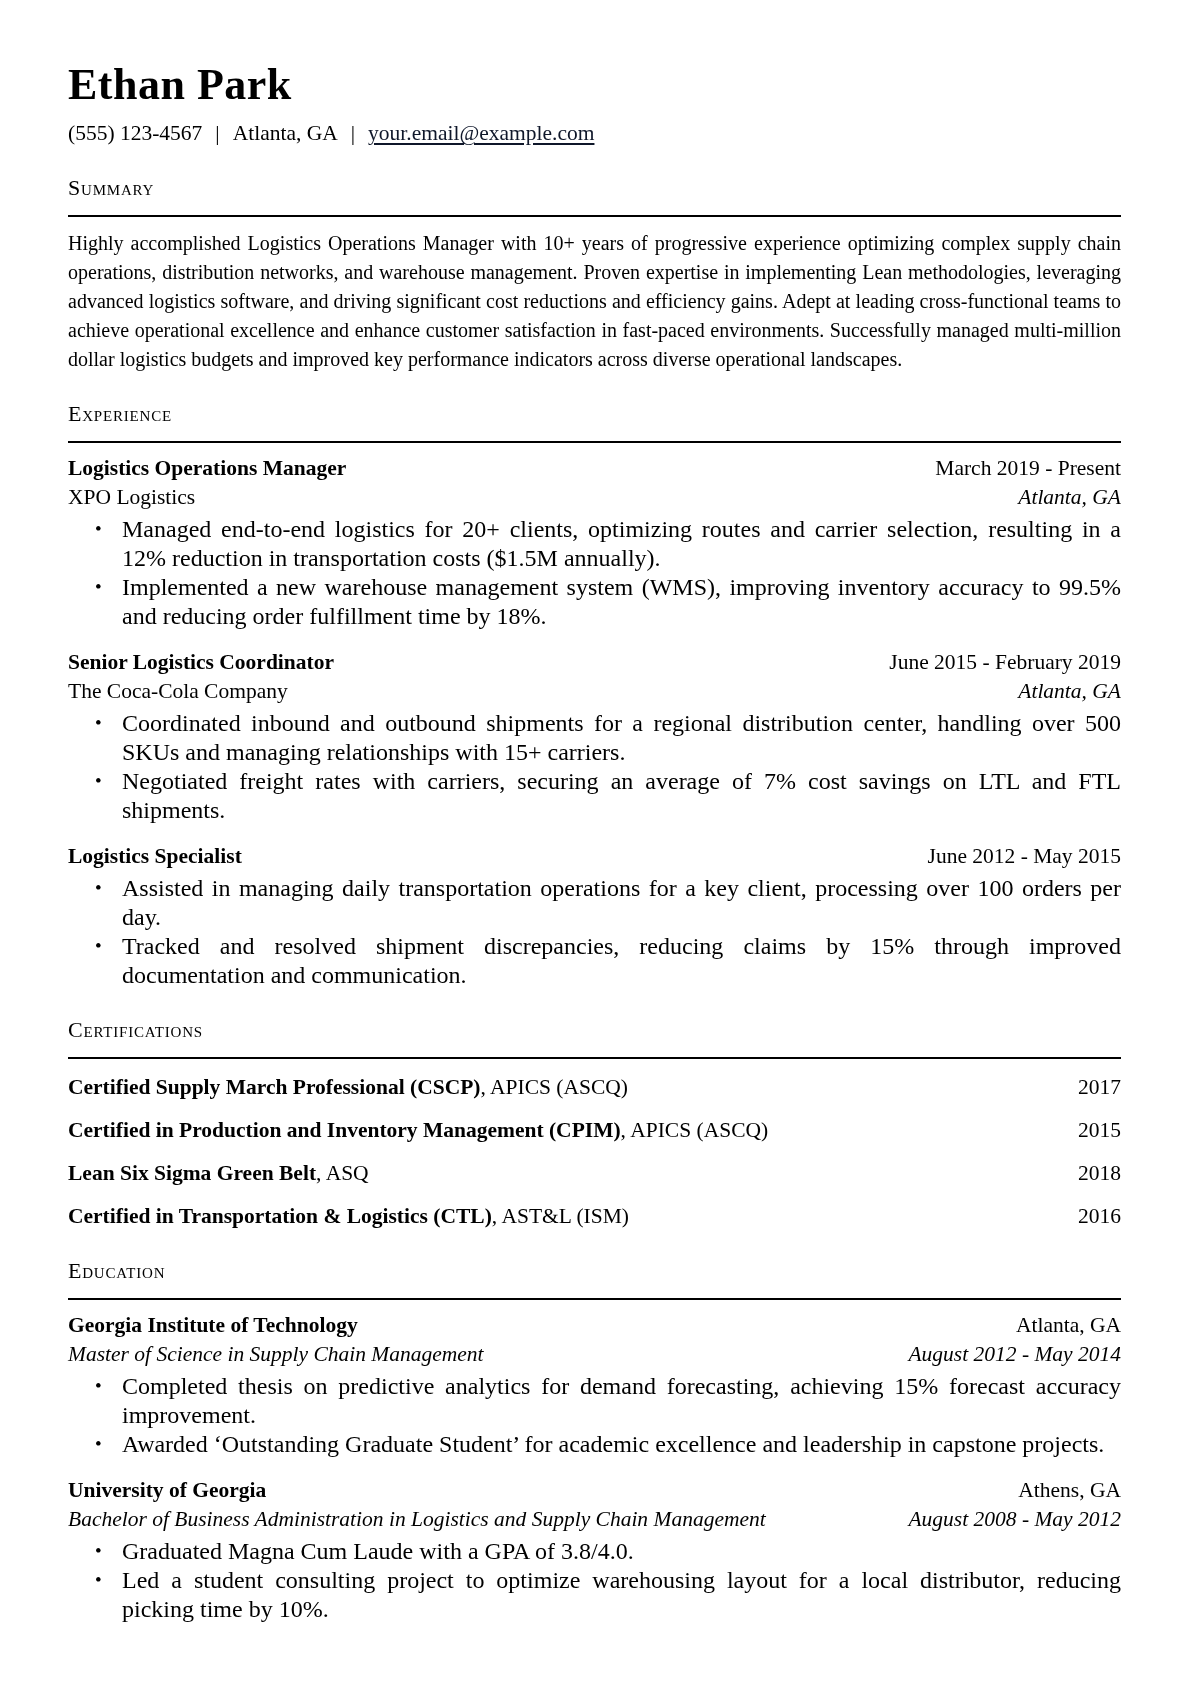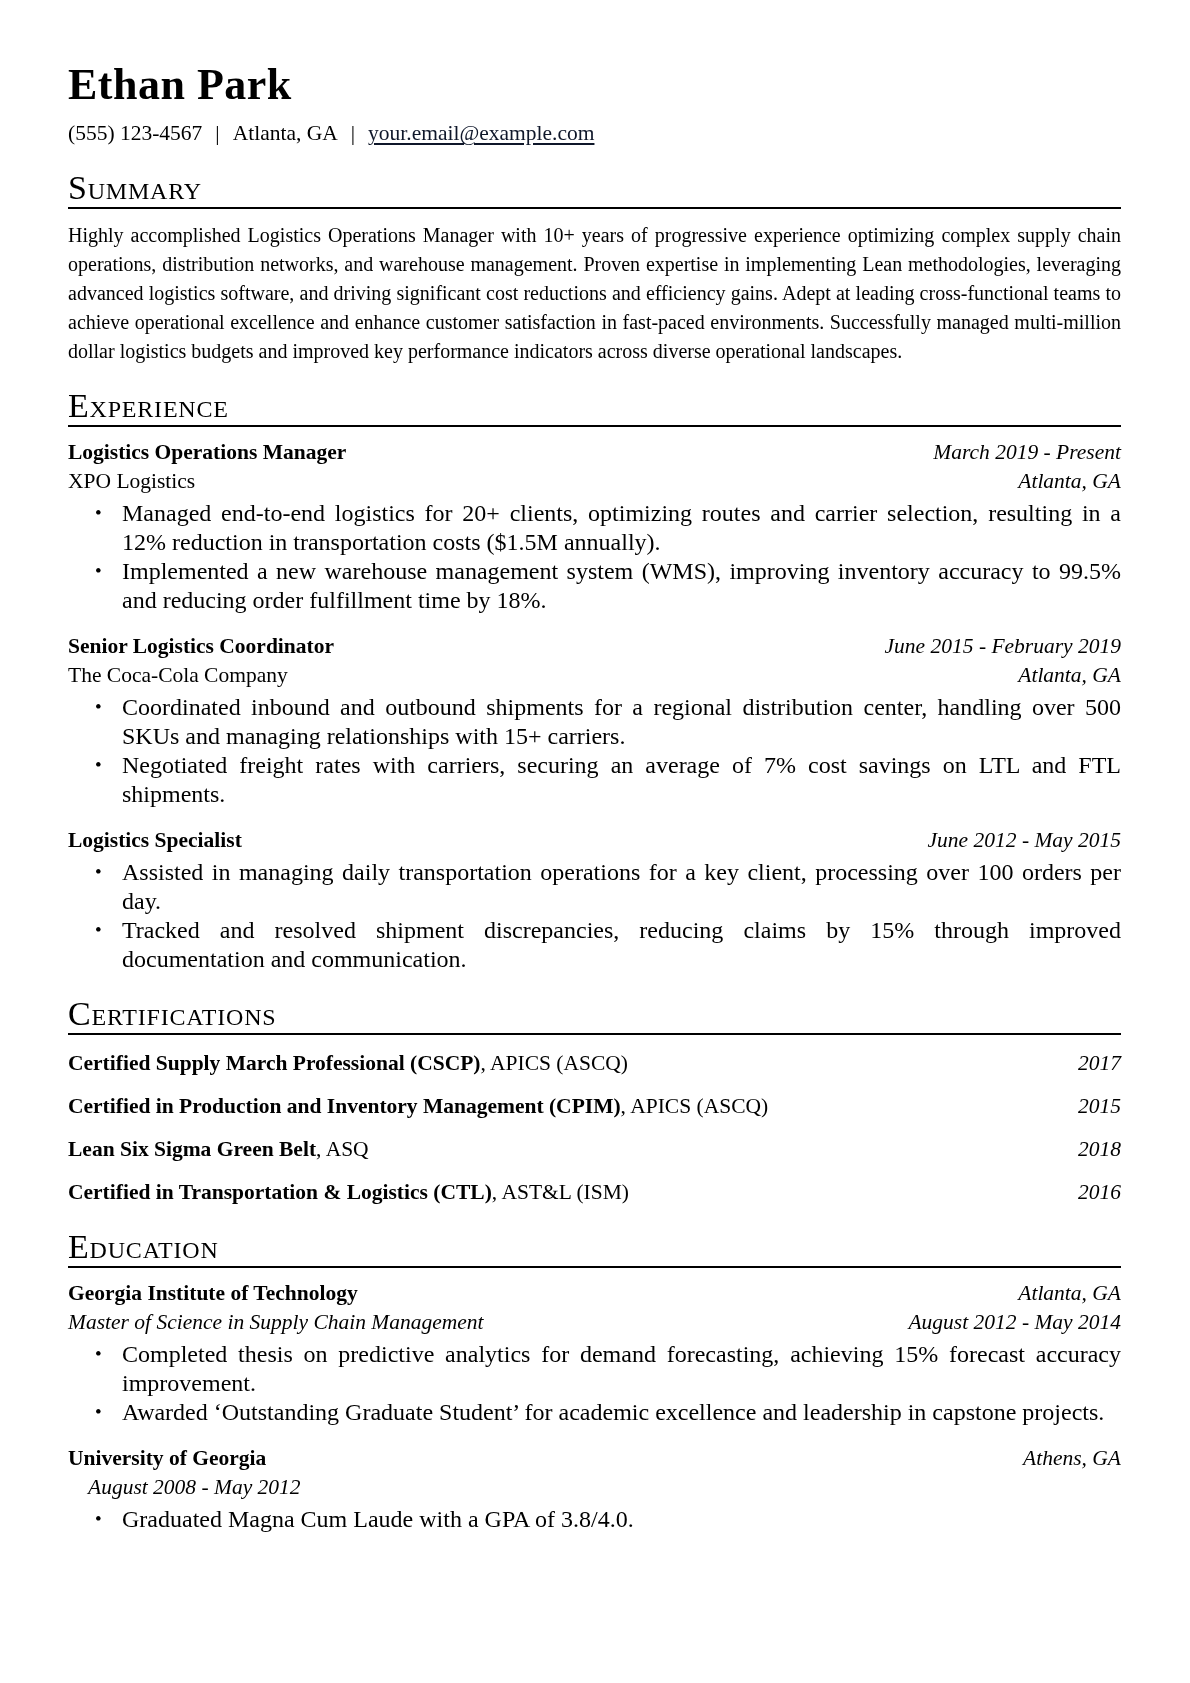--- a/index.html
+++ b/index.html
@@ -37,24 +37,24 @@
   }
   .contact a {
     color: #0f172a;
     text-decoration: underline;
     text-underline-offset: 3px;
   }
   
   .section { margin-top: 25px; }
   .section-title {
     font-variant: small-caps;
-    font-size: 34px;
+    font-size: 22px;
     letter-spacing: 0.8px;
     line-height: 30px;
-    padding-bottom: 4px;
+    padding-bottom: 12px;
     border-bottom: 2.5px solid #000000;
     margin-top: 20px;
   }
   .body-text {
     font-size: 20px;
     line-height: 29px;
   }
   .summary-text {
     margin: 12px 0 0 0;
     text-align: justify;
@@ -63,21 +63,21 @@
   .entry { margin-top: 11px; }
   .entry + .entry { margin-top: 17px; }
   .row {
     display: flex;
     justify-content: space-between;
     align-items: baseline;
     font-size: 21.5px;
     line-height: 29px;
   }
   .row .left  { text-align: right; }
-  .row .right { text-align: center; white-space: nowrap; margin-left: 20px; font-style: italic; }
+  .row .right { text-align: center; white-space: nowrap; margin-left: 20px; }
   .bold   { font-weight: bold; }
   .italic { font-style: italic; }
   ul.bullets {
     margin: 3px 0 0 0;
     padding: 0 0 0 54px;
     list-style: none;
   }
   ul.bullets li {
     position: relative;
     font-size: 24px;
@@ -193,21 +193,23 @@
         <li>Awarded ‘Outstanding Graduate Student’ for academic excellence and leadership in capstone projects.</li>
       </ul>
     </div>
 
     <div class="entry">
       <div class="row">
         <span class="left bold">University of Georgia</span>
         <span class="right">Athens, GA</span>
       </div>
       <div class="row">
+        <span class="left italic">Bachelor of Business Administration in Logistics and Supply Chain Management</span>
         <span class="right italic">August 2008 - May 2012</span>
       </div>
       <ul class="bullets">
         <li>Graduated Magna Cum Laude with a GPA of 3.8/4.0.</li>
+        <li>Led a student consulting project to optimize warehousing layout for a local distributor, reducing picking time by 10%.</li>
       </ul>
     </div>
   </div>
 
 </div>
 
 </body></html>

